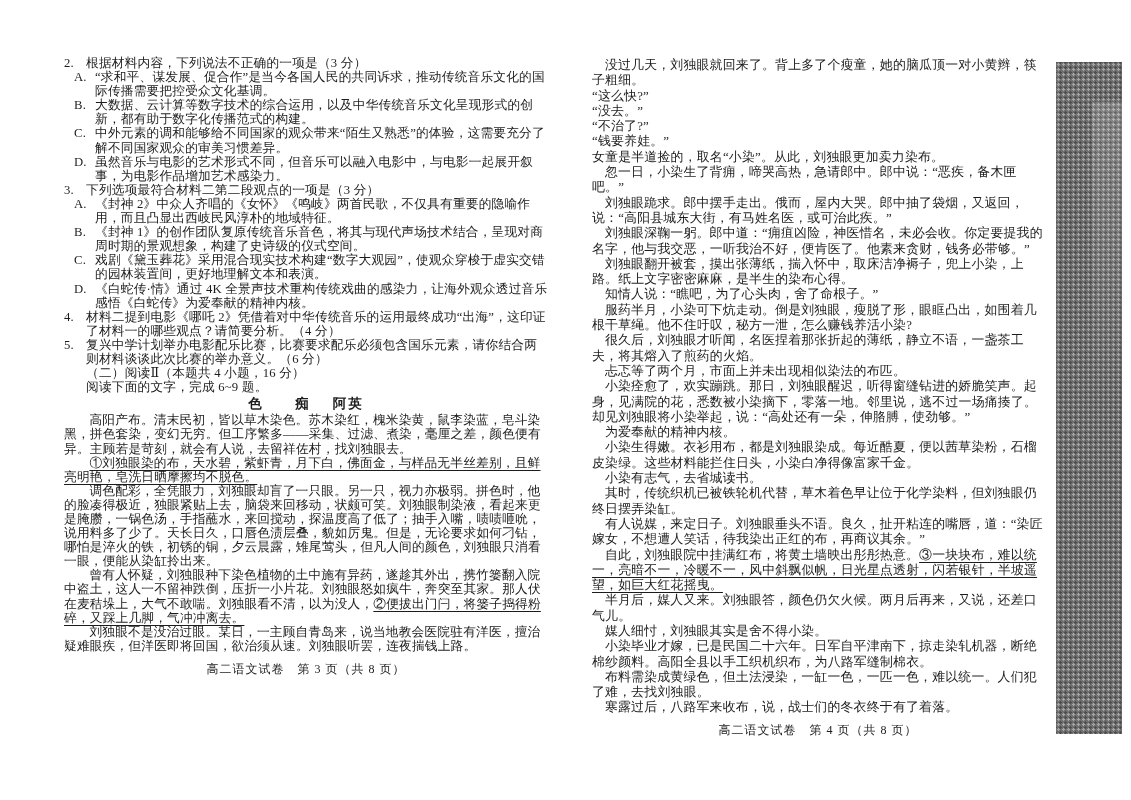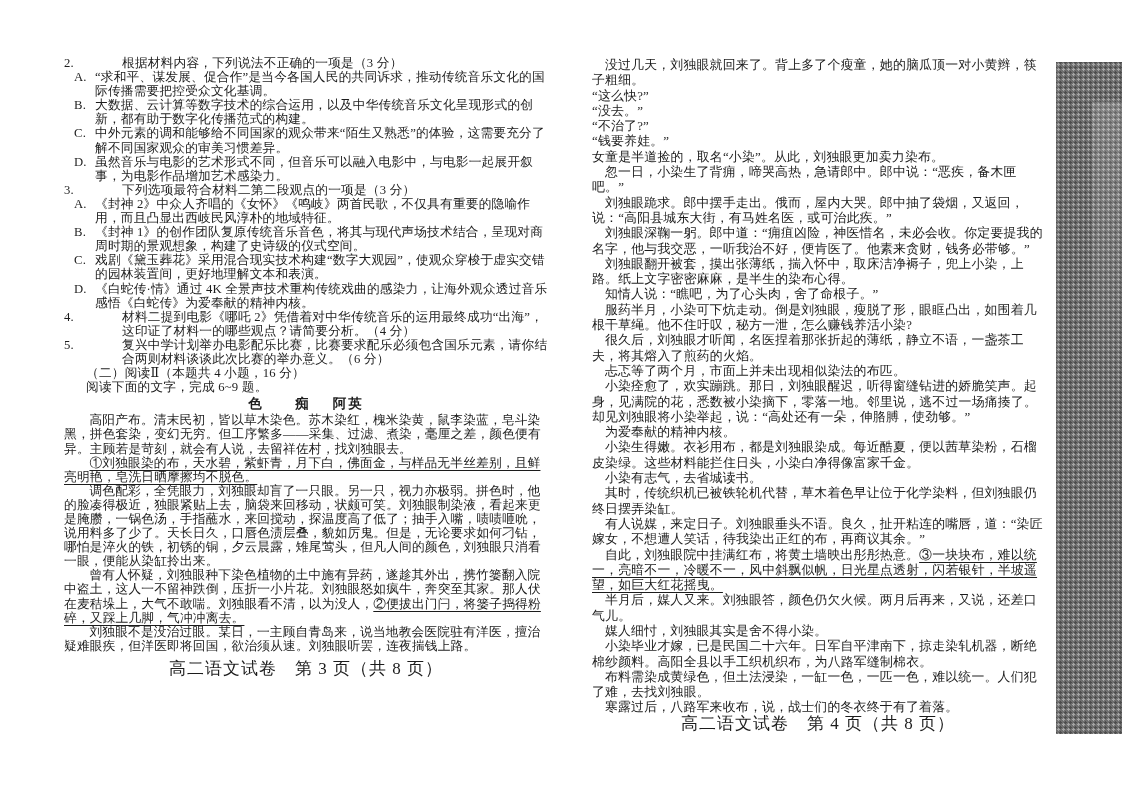--- a/index.html
+++ b/index.html
@@ -12,38 +12,38 @@
     position:absolute;left:64px;top:56px;width:484px;
     font-size:12.7px;line-height:14.1px;letter-spacing:.2px;
   }
   
   .page-right{
     position:absolute;left:592px;top:58px;width:452px;
     font-size:12.9px;line-height:15.3px;letter-spacing:.2px;
   }
   .q{display:flex;}
   .q-num{flex:none;width:22px;}
-  .q-body{flex:1;margin-left:36px;}
+  .q-body{flex:1;}
   .opt{display:flex;padding-left:10px;}
   .opt-label{flex:none;width:21px;}
   .opt-text{flex:1;}
   .section-line{margin-left:22px;}
   .story-title{
     text-align:center;font-weight:bold;font-size:13.5px;
     padding:3px 0 2px 0;letter-spacing:2px;
   }
   .story-title .t{letter-spacing:10px;margin-right:14px;}
   .para{text-indent:2em;}
   .page-right .para{text-indent:1em;}
   .para.noindent{text-indent:0;}
   .ul{text-decoration:underline;text-underline-offset:2.5px;}
   .footer{
-    text-align:center;margin-top:9px;font-size:17px;letter-spacing:1px;
+    text-align:center;margin-top:9px;font-size:12px;letter-spacing:1px;
   }
-  .footer-right{margin-top:0;}
+  .footer-right{margin-top:7px;}
   
   .scan-band{
     position:absolute;left:1056px;top:62px;width:66px;height:672px;
     background-color:#6f6f6f;
     background-image:
       radial-gradient(circle, rgba(255,255,255,.38) 1px, transparent 1.4px),
       radial-gradient(circle, rgba(0,0,0,.30) 1px, transparent 1.4px);
     background-size:5px 5px,5px 5px;
     background-position:0 0,2px 3px;
   }

